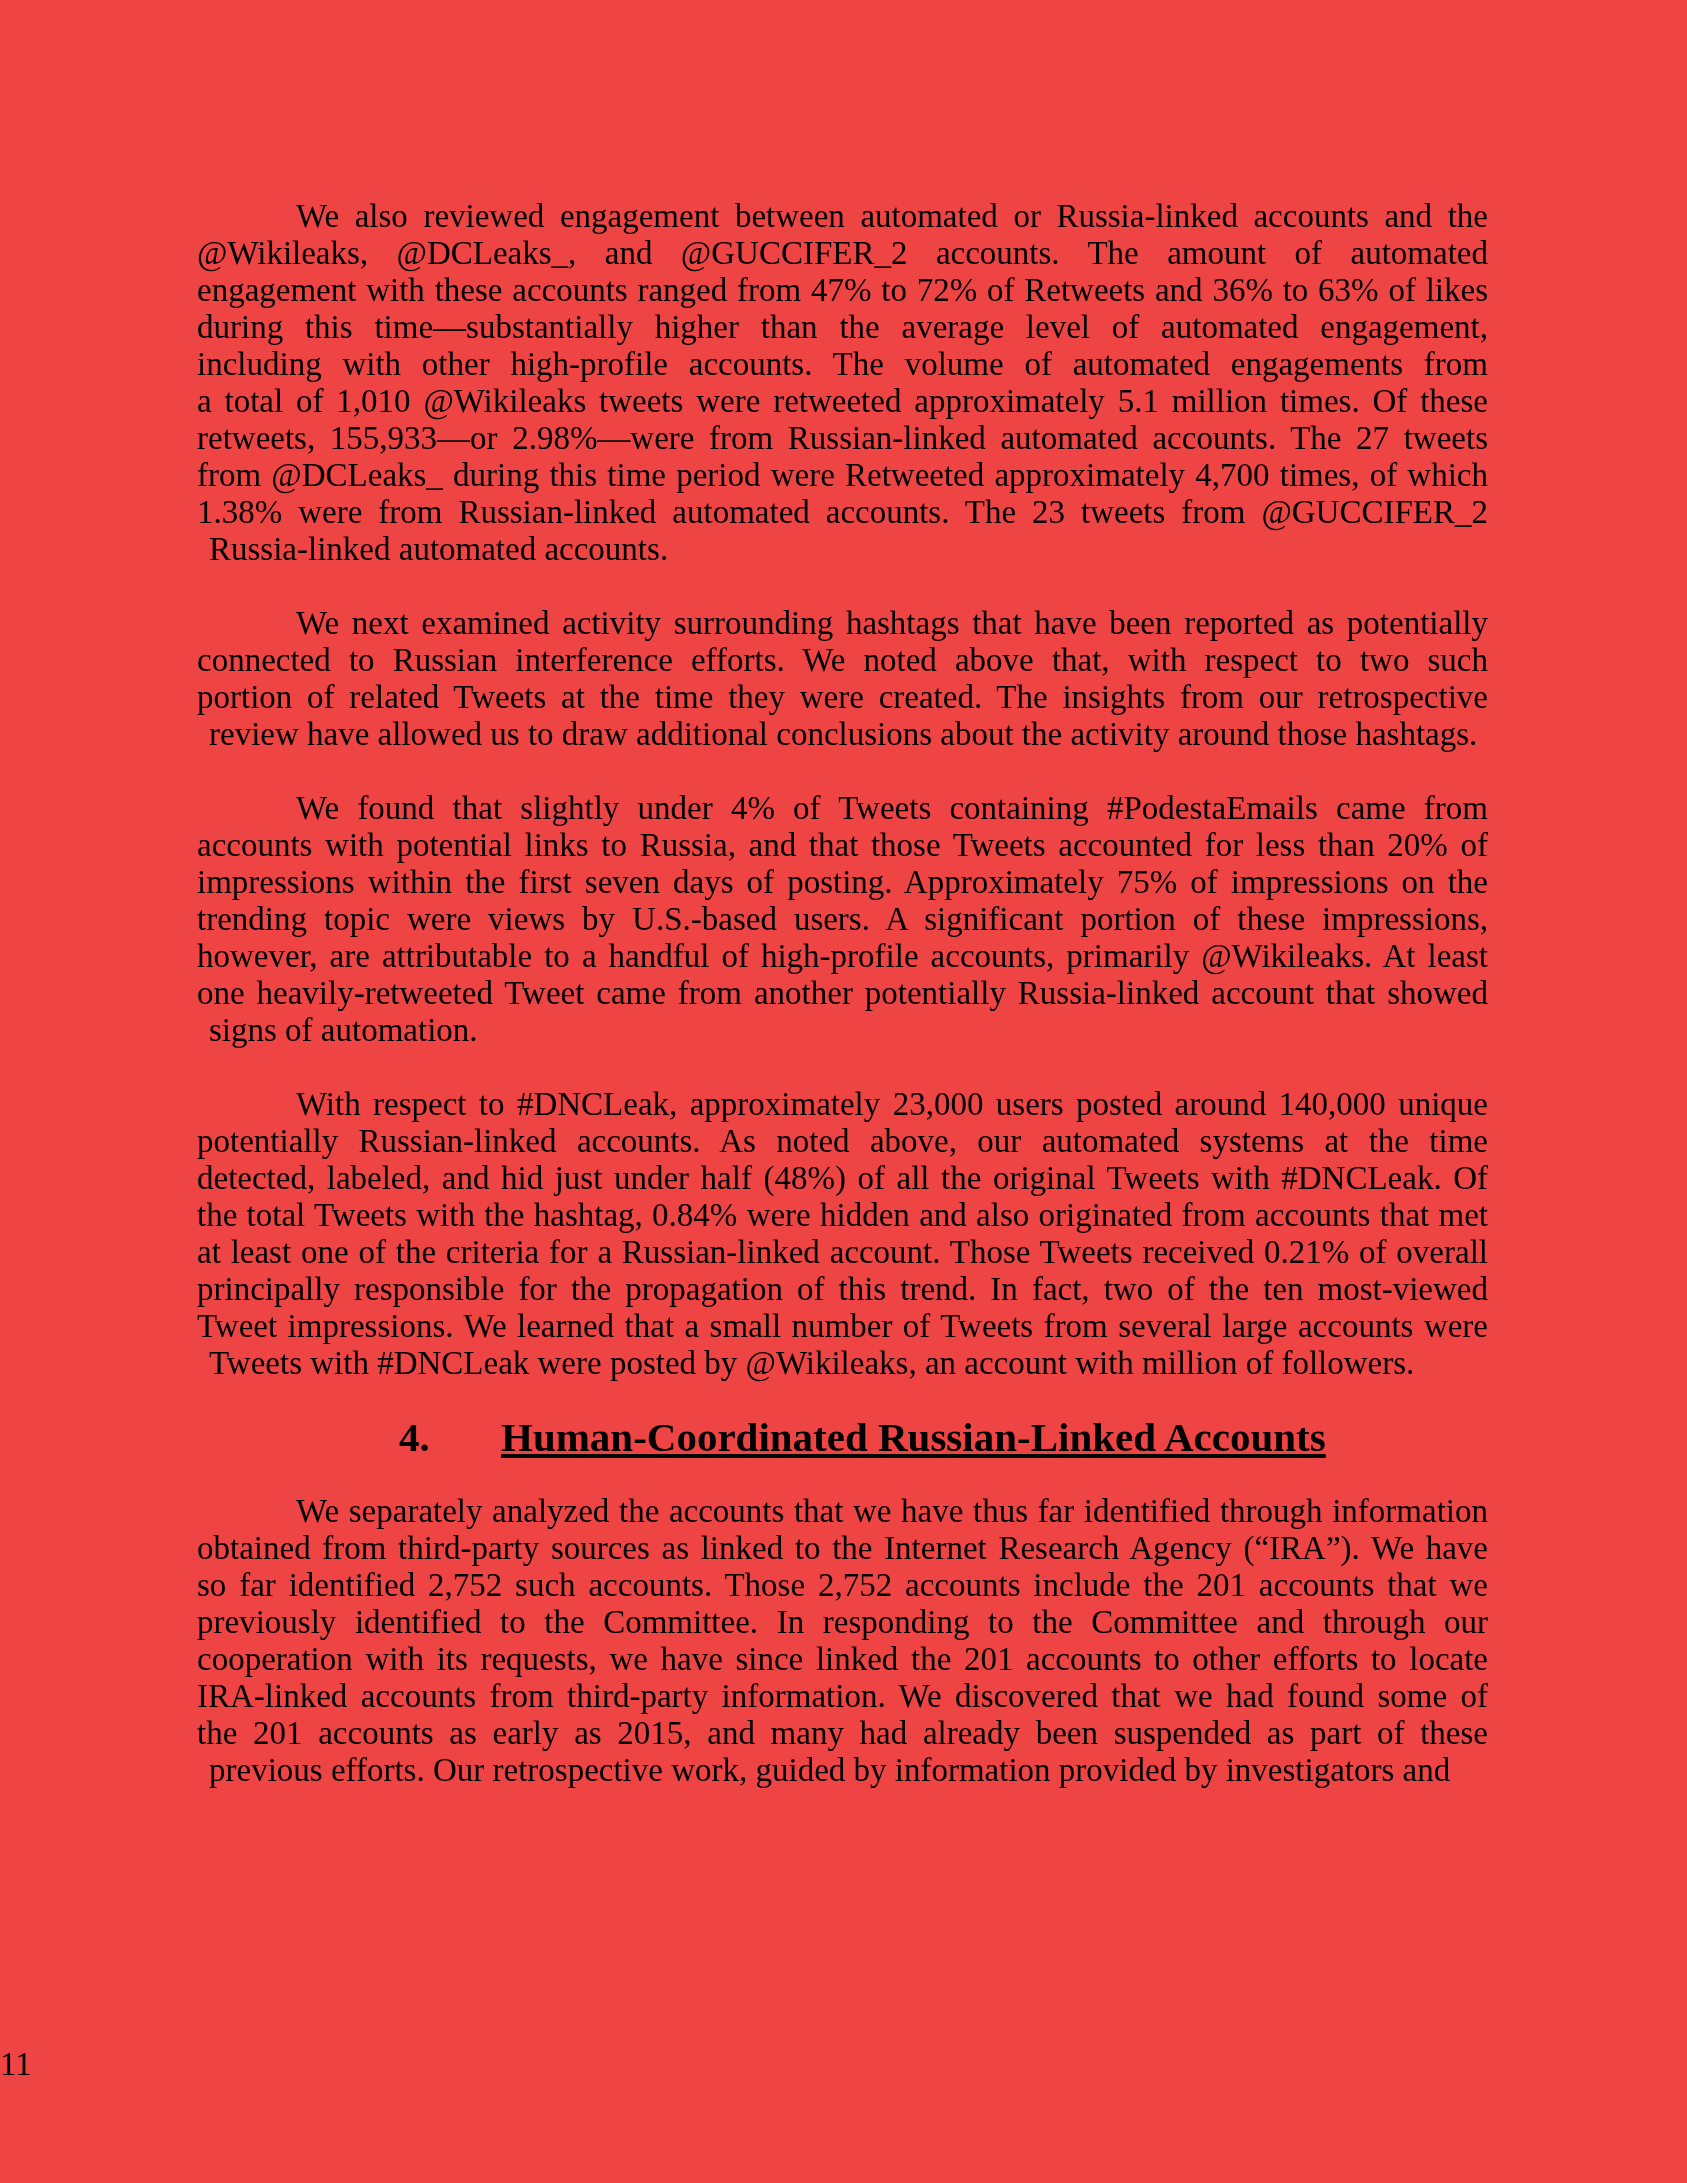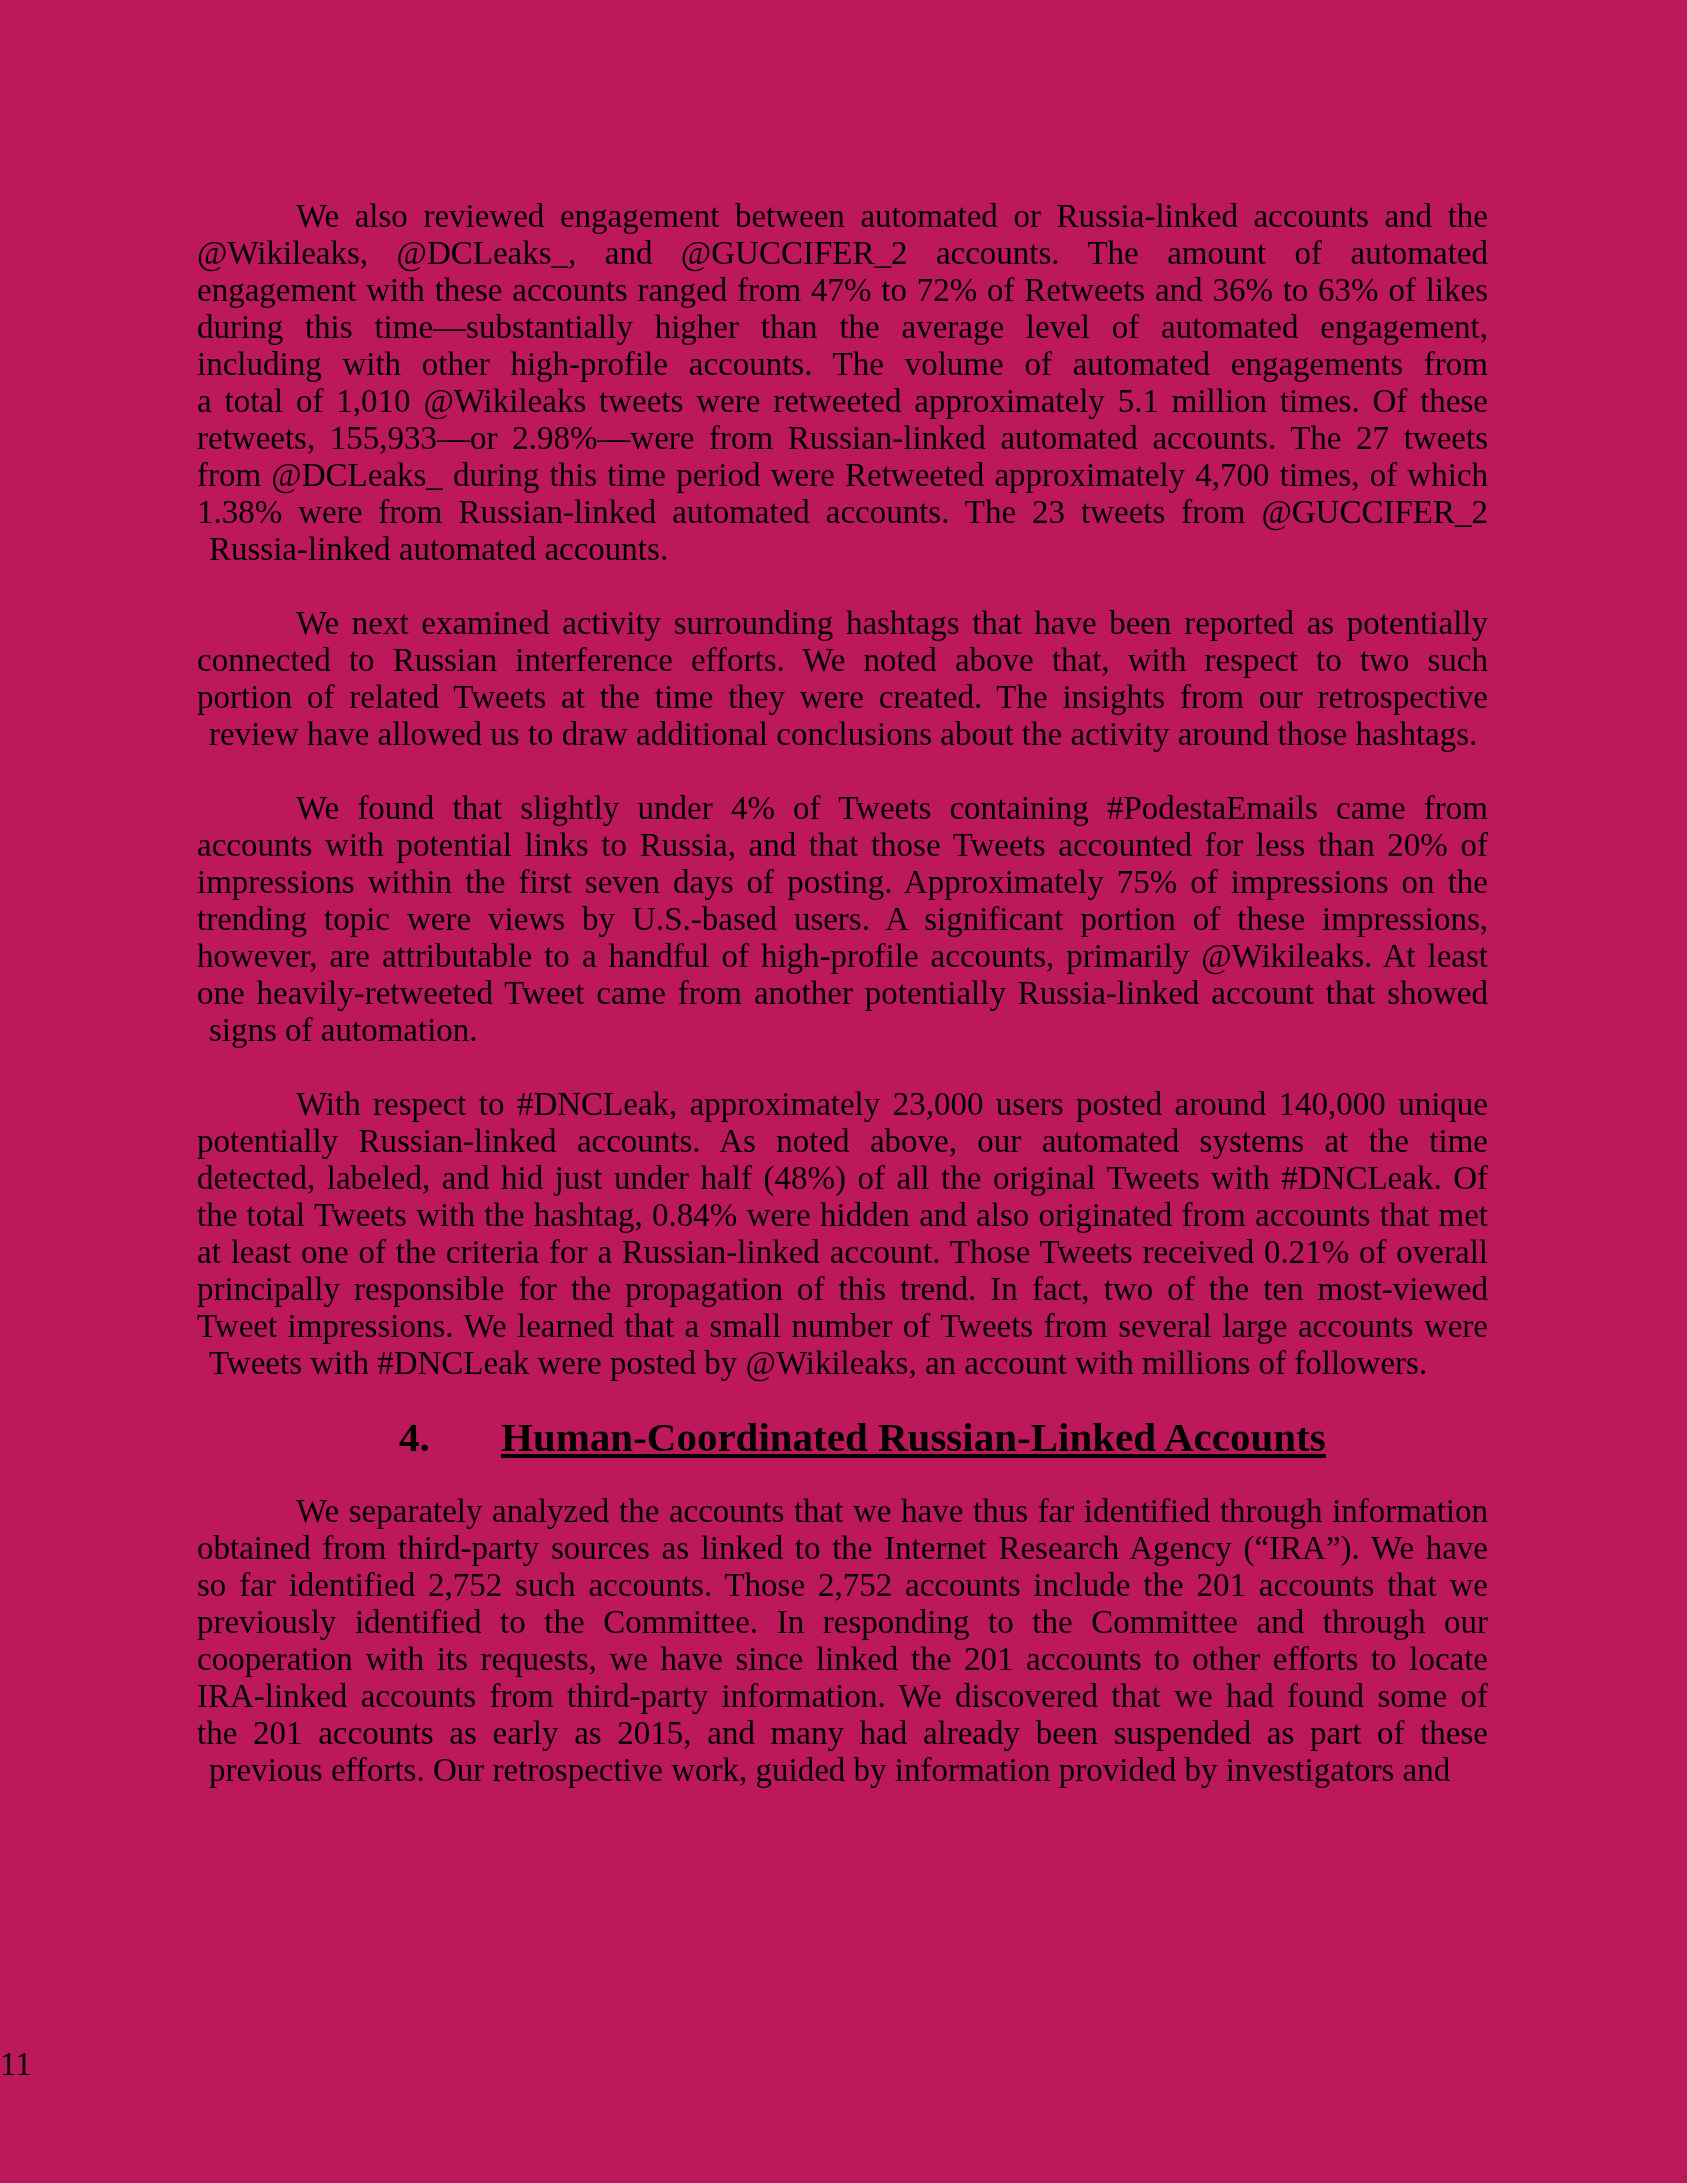--- a/index.html
+++ b/index.html
@@ -4,21 +4,21 @@
 <style>
   html, body {
     margin: 0;
     padding: 0;
     background: #ffffff;
   }
   .page {
     position: relative;
     width: 1687px;
     height: 2183px;
-    background: #be185d;
+    background: #ef4444;
     color: #000000;
     font-family: "Liberation Serif", "DejaVu Serif", serif;
     overflow: hidden;
   }
   .content {
     position: absolute;
     left: 197px;
     top: 198px;
     width: 1291px;
   }
@@ -94,21 +94,21 @@
         <div class="line last">signs of automation.</div>
       </div>
       <div class="par">
         <div class="line first">With respect to #DNCLeak, approximately 23,000 users posted around 140,000 unique</div>
         <div class="line">potentially Russian-linked accounts.  As noted above, our automated systems at the time</div>
         <div class="line">detected, labeled, and hid just under half (48%) of all the original Tweets with #DNCLeak.  Of</div>
         <div class="line">the total Tweets with the hashtag, 0.84% were hidden and also originated from accounts that met</div>
         <div class="line">at least one of the criteria for a Russian-linked account.  Those Tweets received 0.21% of overall</div>
         <div class="line">principally responsible for the propagation of this trend.  In fact, two of the ten most-viewed</div>
         <div class="line">Tweet impressions.  We learned that a small number of Tweets from several large accounts were</div>
-        <div class="line last">Tweets with #DNCLeak were posted by @Wikileaks, an account with millions of followers.</div>
+        <div class="line last">Tweets with #DNCLeak were posted by @Wikileaks, an account with million of followers.</div>
       </div>
       <div class="heading"><span class="h-num">4.</span><span class="h-title">Human-Coordinated Russian-Linked Accounts</span></div>
       <div class="par">
         <div class="line first">We separately analyzed the accounts that we have thus far identified through information</div>
         <div class="line">obtained from third-party sources as linked to the Internet Research Agency (“IRA”).  We have</div>
         <div class="line">so far identified 2,752 such accounts.  Those 2,752 accounts include the 201 accounts that we</div>
         <div class="line">previously identified to the Committee.  In responding to the Committee and through our</div>
         <div class="line">cooperation with its requests, we have since linked the 201 accounts to other efforts to locate</div>
         <div class="line">IRA-linked accounts from third-party information.  We discovered that we had found some of</div>
         <div class="line">the 201 accounts as early as 2015, and many had already been suspended as part of these</div>

